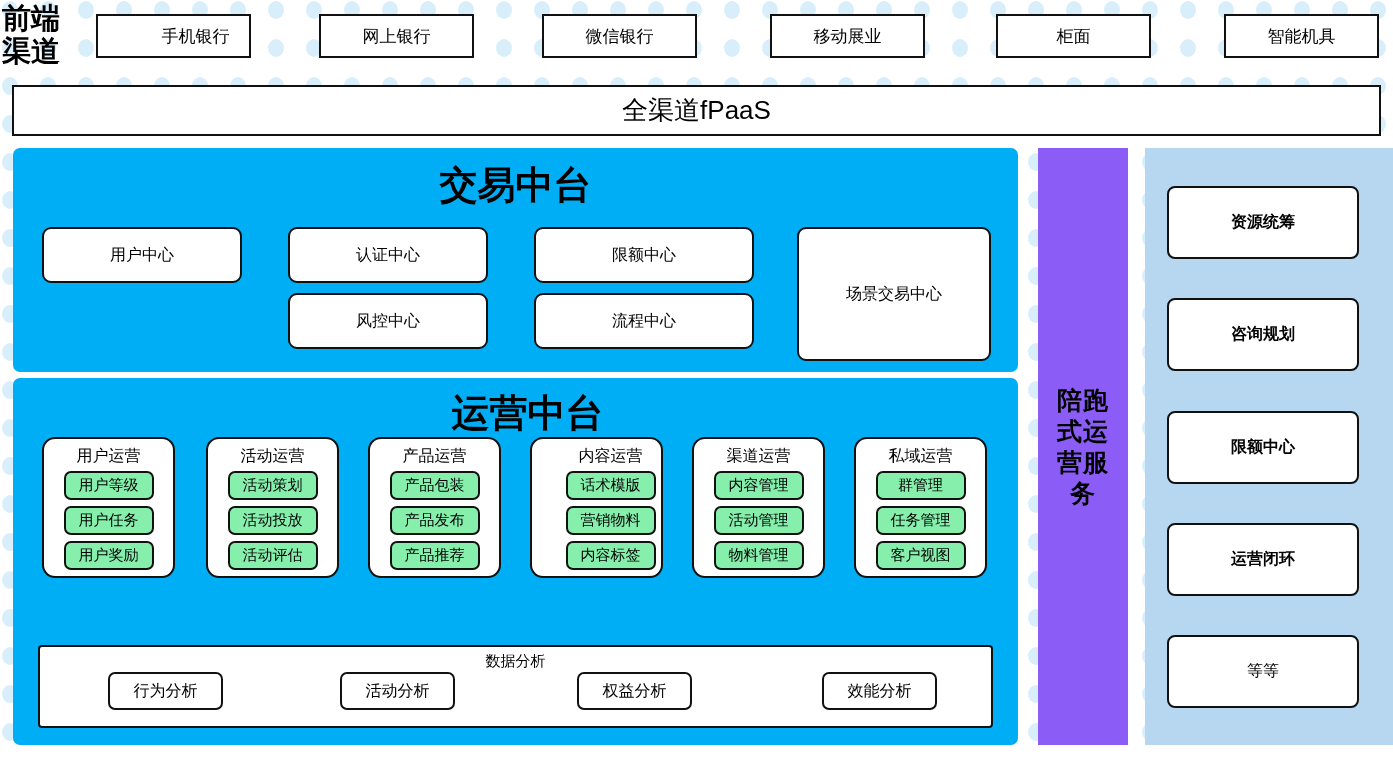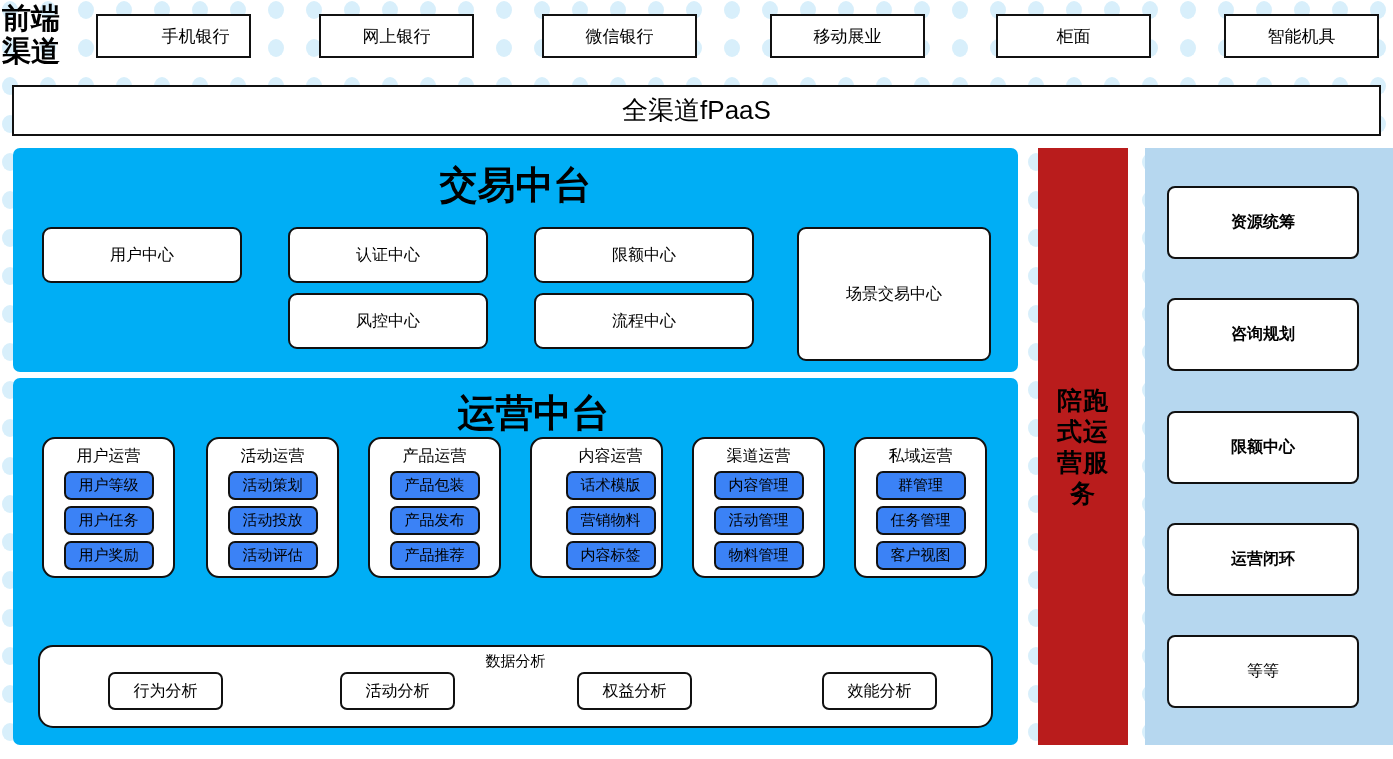--- a/index.html
+++ b/index.html
@@ -68,48 +68,48 @@
     background:#ffffff;border:2.5px solid #111;border-radius:13px;
     box-sizing:border-box;
     display:flex;flex-direction:column;align-items:center;
   }
   .group-title{
     margin-top:7px;margin-bottom:5px;
     font-size:16px;color:#000;line-height:20px;
   }
   .group-item{
     width:90px;height:38px;margin-bottom:6px;
-    border:2.5px solid #111;border-radius:7px;background:#3b82f6;
+    border:2.5px solid #111;border-radius:7px;background:#86efac;
     box-sizing:border-box;
     display:flex;align-items:center;justify-content:center;
     font-size:15px;color:#000;
   }
 
   
   #da-card{
     position:absolute;left:38px;top:645px;width:955px;height:83px;
-    background:#fff;border:2.5px solid #111;border-radius:15px;
+    background:#fff;border:2.5px solid #111;border-radius:4px;
     box-sizing:border-box;
   }
   #da-title{
     position:absolute;left:0;top:5px;width:100%;text-align:center;
     font-size:15px;color:#000;
   }
   .da-item{
     position:absolute;top:25px;width:115px;height:38px;
     border:2.5px solid #111;border-radius:7px;background:#fff;
     box-sizing:border-box;
     display:flex;align-items:center;justify-content:center;
     font-size:16px;color:#000;
   }
 
   
   #service-col{
     position:absolute;left:1038px;top:148px;width:90px;height:597px;
-    background:#b91c1c;
+    background:#8b5cf6;
     display:flex;align-items:center;justify-content:center;
   }
   #service-text{
     width:68px;text-align:center;
     font-size:25px;line-height:31px;font-weight:bold;
     color:#000;letter-spacing:1px;
     font-family:"Liberation Sans","DejaVu Sans",sans-serif;
   }
 
   
@@ -158,21 +158,21 @@
   <div class="panel-title" id="trade-title" style="width:1005px;left:13px;">交易中台</div>
 
   <div class="box rbox tbox" style="left:42px;top:227px;width:200px;">用户中心</div>
   <div class="box rbox tbox" style="left:288px;top:227px;width:200px;">认证中心</div>
   <div class="box rbox tbox" style="left:534px;top:227px;width:220px;">限额中心</div>
   <div class="box rbox tbox" style="left:288px;top:293px;width:200px;">风控中心</div>
   <div class="box rbox tbox" style="left:534px;top:293px;width:220px;">流程中心</div>
   <div class="box rbox" id="scene-box">场景交易中心</div>
 
   <div class="cyan" id="oper-panel"></div>
-  <div class="panel-title" id="oper-title" style="width:1005px;left:15px;padding-left:16px;">运营中台</div>
+  <div class="panel-title" id="oper-title" style="width:1005px;left:9px;padding-left:16px;">运营中台</div>
 
   <div class="group" style="left:42px;">
     <div class="group-title">用户运营</div>
     <div class="group-item">用户等级</div>
     <div class="group-item">用户任务</div>
     <div class="group-item">用户奖励</div>
   </div>
 
   <div class="group" style="left:206px;">
     <div class="group-title">活动运营</div>

